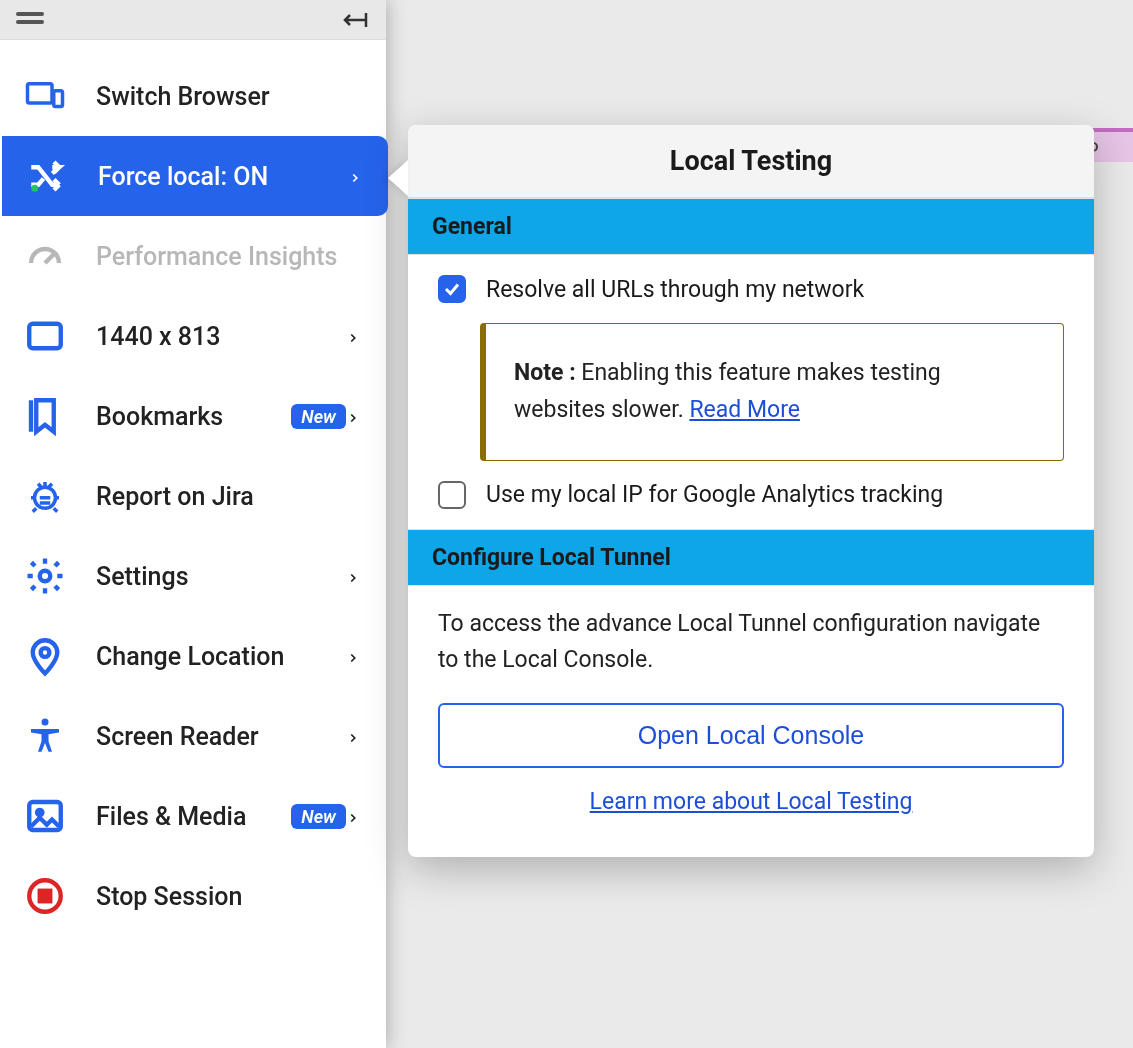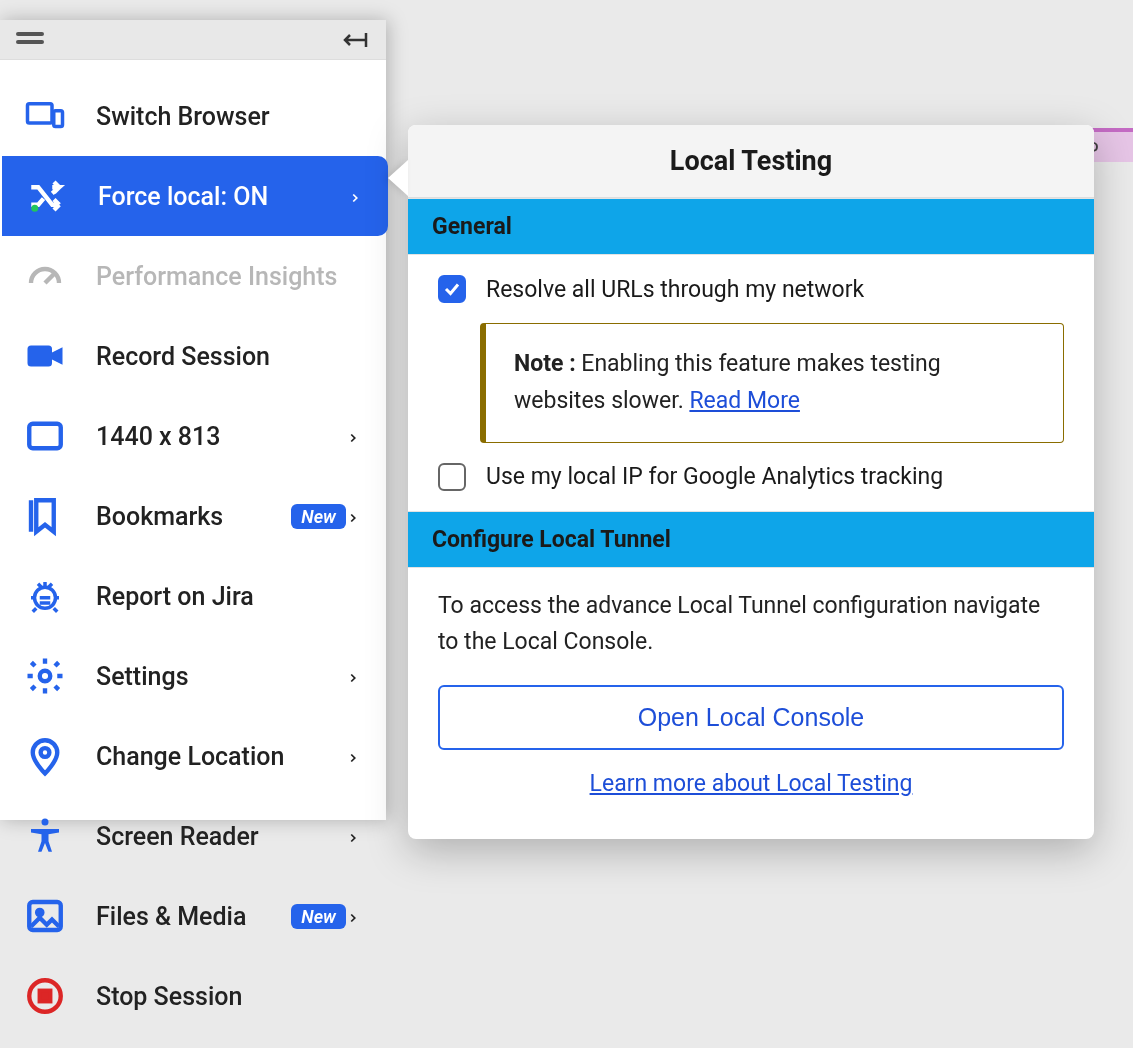--- a/index.html
+++ b/index.html
@@ -20,24 +20,23 @@
   padding: 0 16px;
   border-bottom: 1px solid #ddd;
   width: 386px;
 }
 .sidebar {
   position: absolute;
   top: 0;
   left: 0;
   width: 386px;
   background: #fff;
-  height: 800px;
+  height: 1048px;
   box-shadow: 2px 0 18px rgba(0,0,0,0.25);
   z-index: 5;
-  margin-top: 20px;
 }
 .side-list { padding-top: 16px; }
 .side-item {
   display: flex;
   align-items: center;
   height: 80px;
   padding: 0 24px;
   font-size: 25px;
   color: #222;
   position: relative;
@@ -130,21 +129,21 @@
   border-radius: 6px;
   display: flex; align-items:center; justify-content:center;
   flex-shrink:0;
 }
 .cb.checked { background: #2563eb; border-color: #2563eb; }
 .note {
   margin-left: 42px;
   border: 1px solid #8a6d00;
   border-left: 6px solid #8a6d00;
   border-radius: 4px;
-  padding: 22px 28px;
+  padding: 31px 28px;
   font-size: 23px;
   color: #222;
   line-height: 1.6;
   margin-bottom: 20px;
 }
 .note b { font-weight: 700; }
 .note a { color: #1d4ed8; text-decoration: underline; }
 .desc {
   font-size: 23px;
   color: #222;
@@ -229,29 +228,20 @@
         <div class="side-icon">
           <svg viewBox="0 0 24 24" fill="none" stroke="#b7b7b7" stroke-width="2.5">
             <path d="M4 16a8 8 0 0 1 16 0"></path>
             <path d="M12 16l5-5"></path>
           </svg>
         </div>
         <span class="side-label">Performance Insights</span>
       </div>
       <div class="side-item">
         <div class="side-icon">
-          <svg viewBox="0 0 24 24" fill="#2563eb">
-            <rect x="2" y="6" width="14" height="12" rx="2"></rect>
-            <path d="M16 10l6-3v10l-6-3z"></path>
-          </svg>
-        </div>
-        <span class="side-label">Record Session</span>
-      </div>
-      <div class="side-item">
-        <div class="side-icon">
           <svg viewBox="0 0 24 24" fill="none" stroke="#2563eb" stroke-width="2.5">
             <rect x="3" y="5" width="18" height="14" rx="2"></rect>
             <path d="M7 9v0M17 15v0" stroke-width="3"></path>
           </svg>
         </div>
         <span class="side-label">1440 x 813</span>
         <span class="side-chevron"><svg viewBox="0 0 24 24" width="14" fill="none" stroke="currentColor" stroke-width="3">
             <path d="M9 6l6 6-6 6"></path>
           </svg></span>
       </div>

